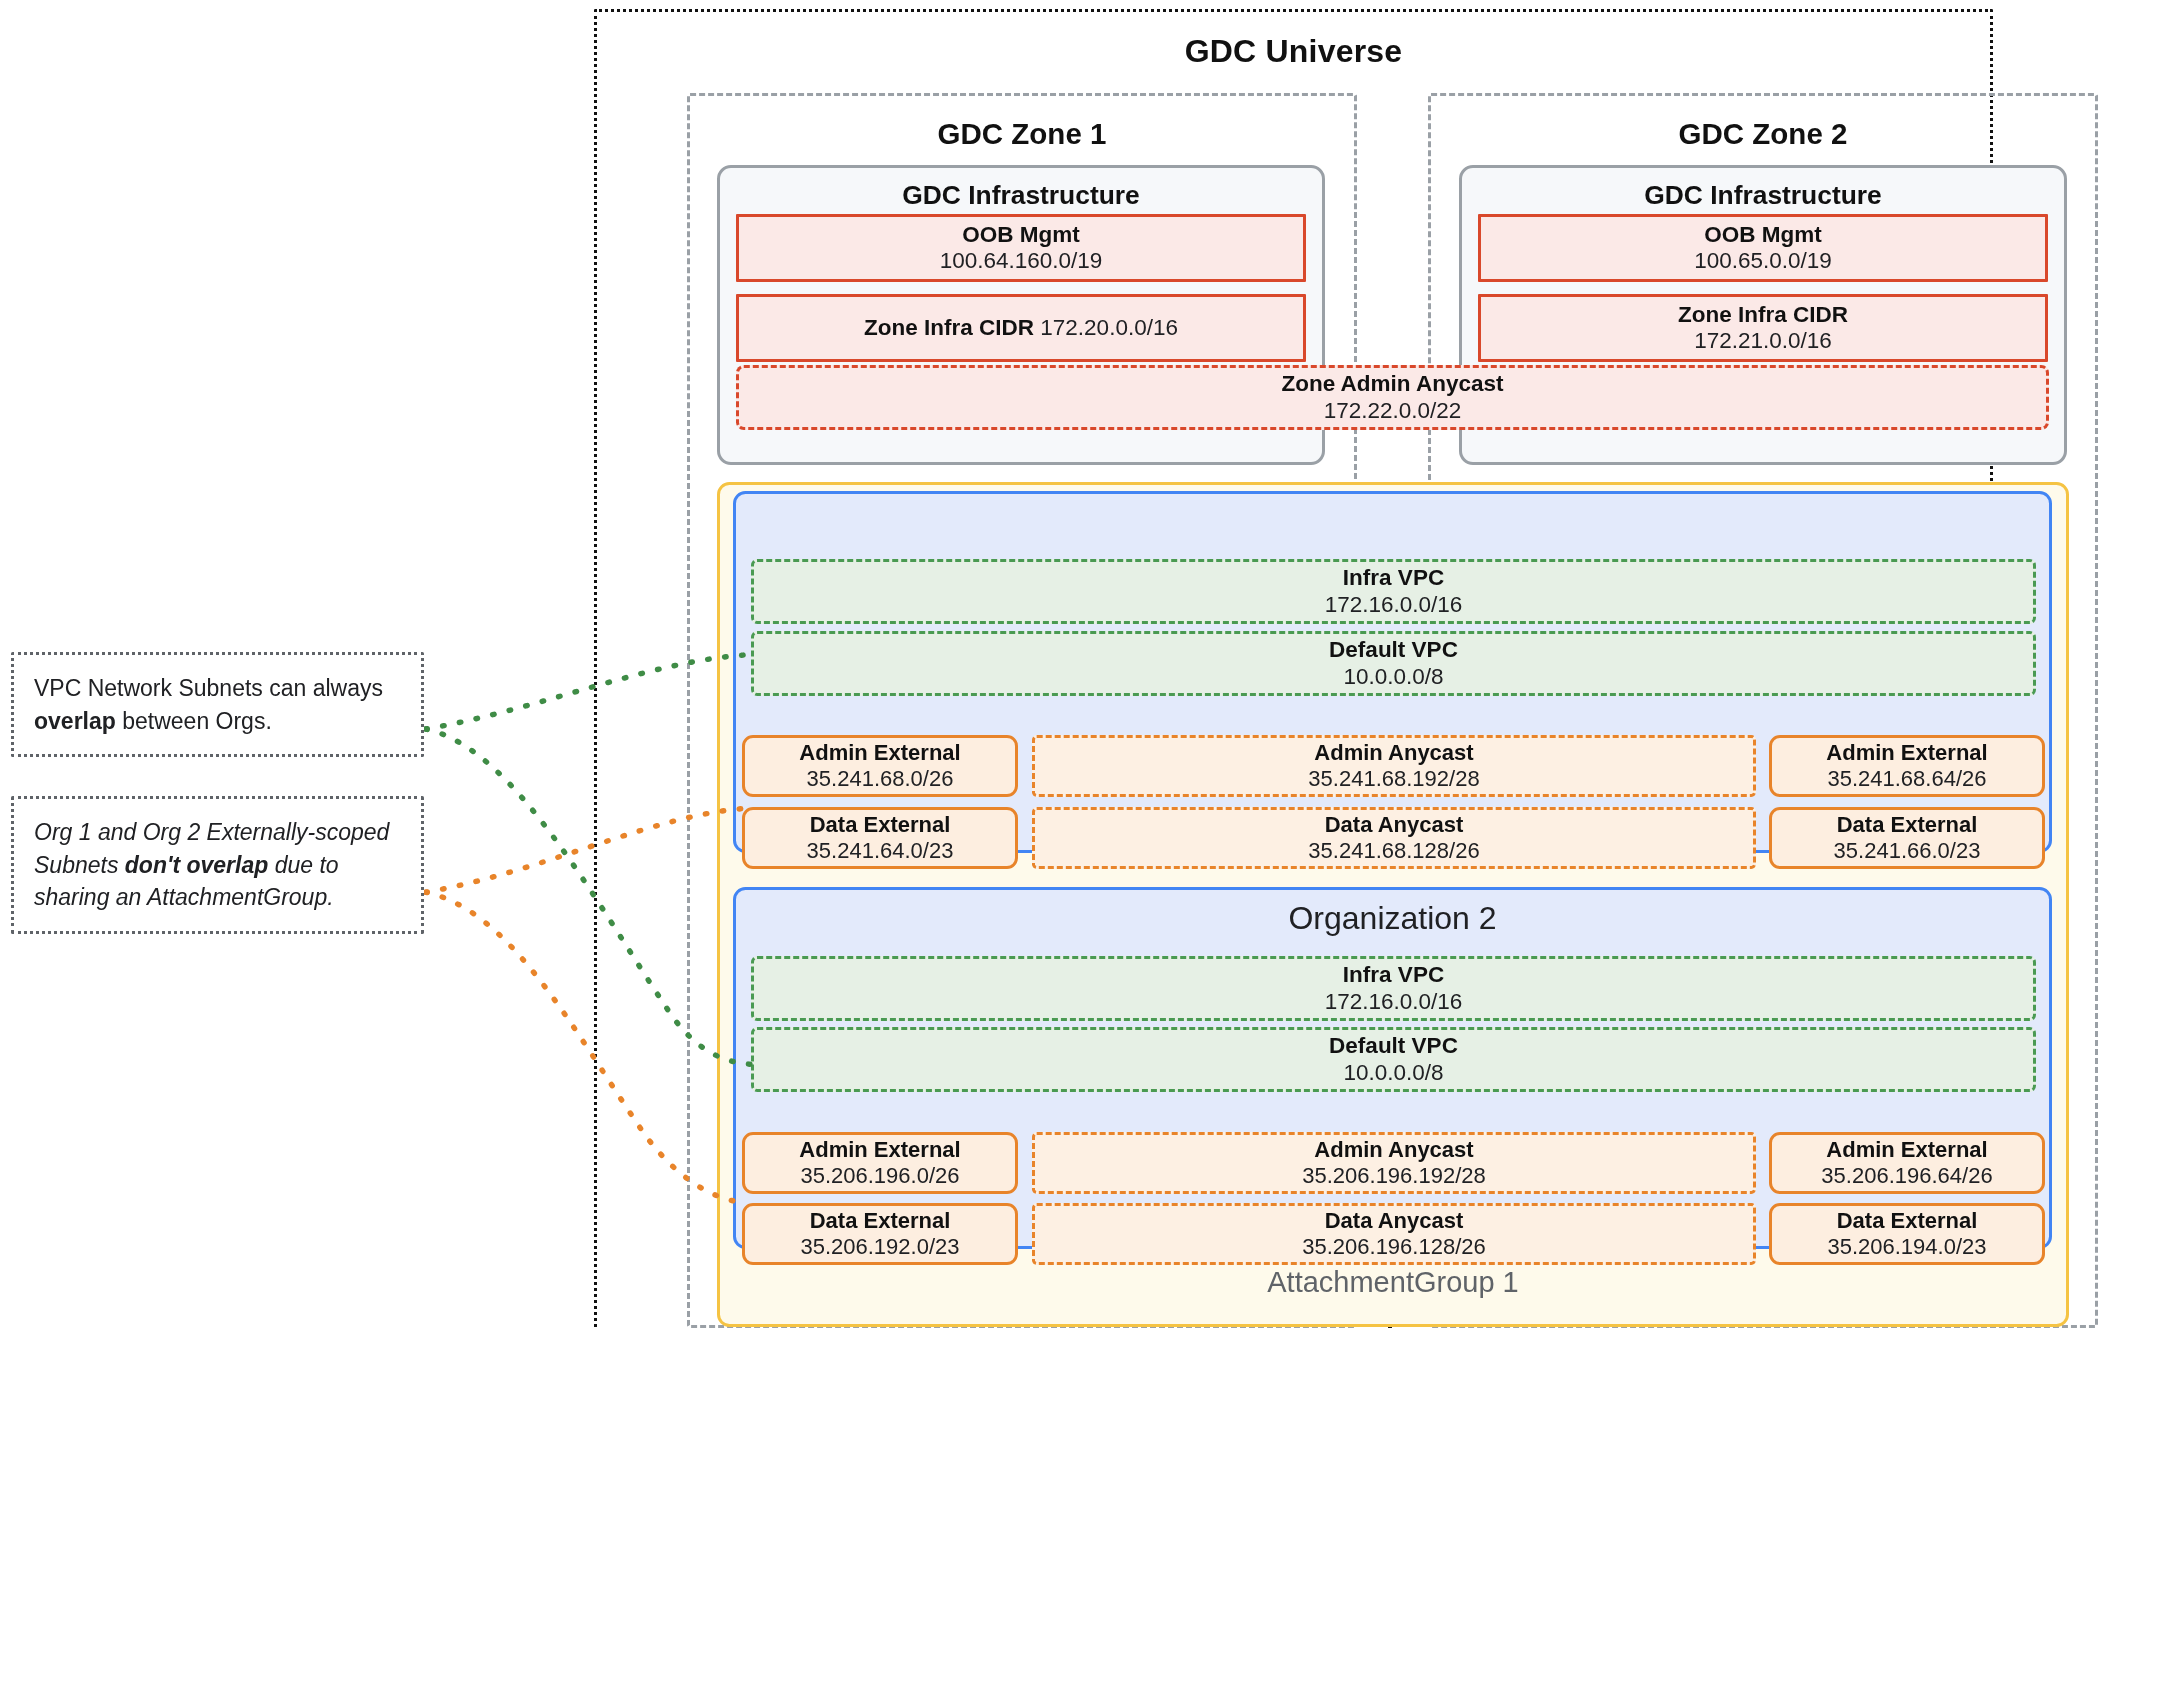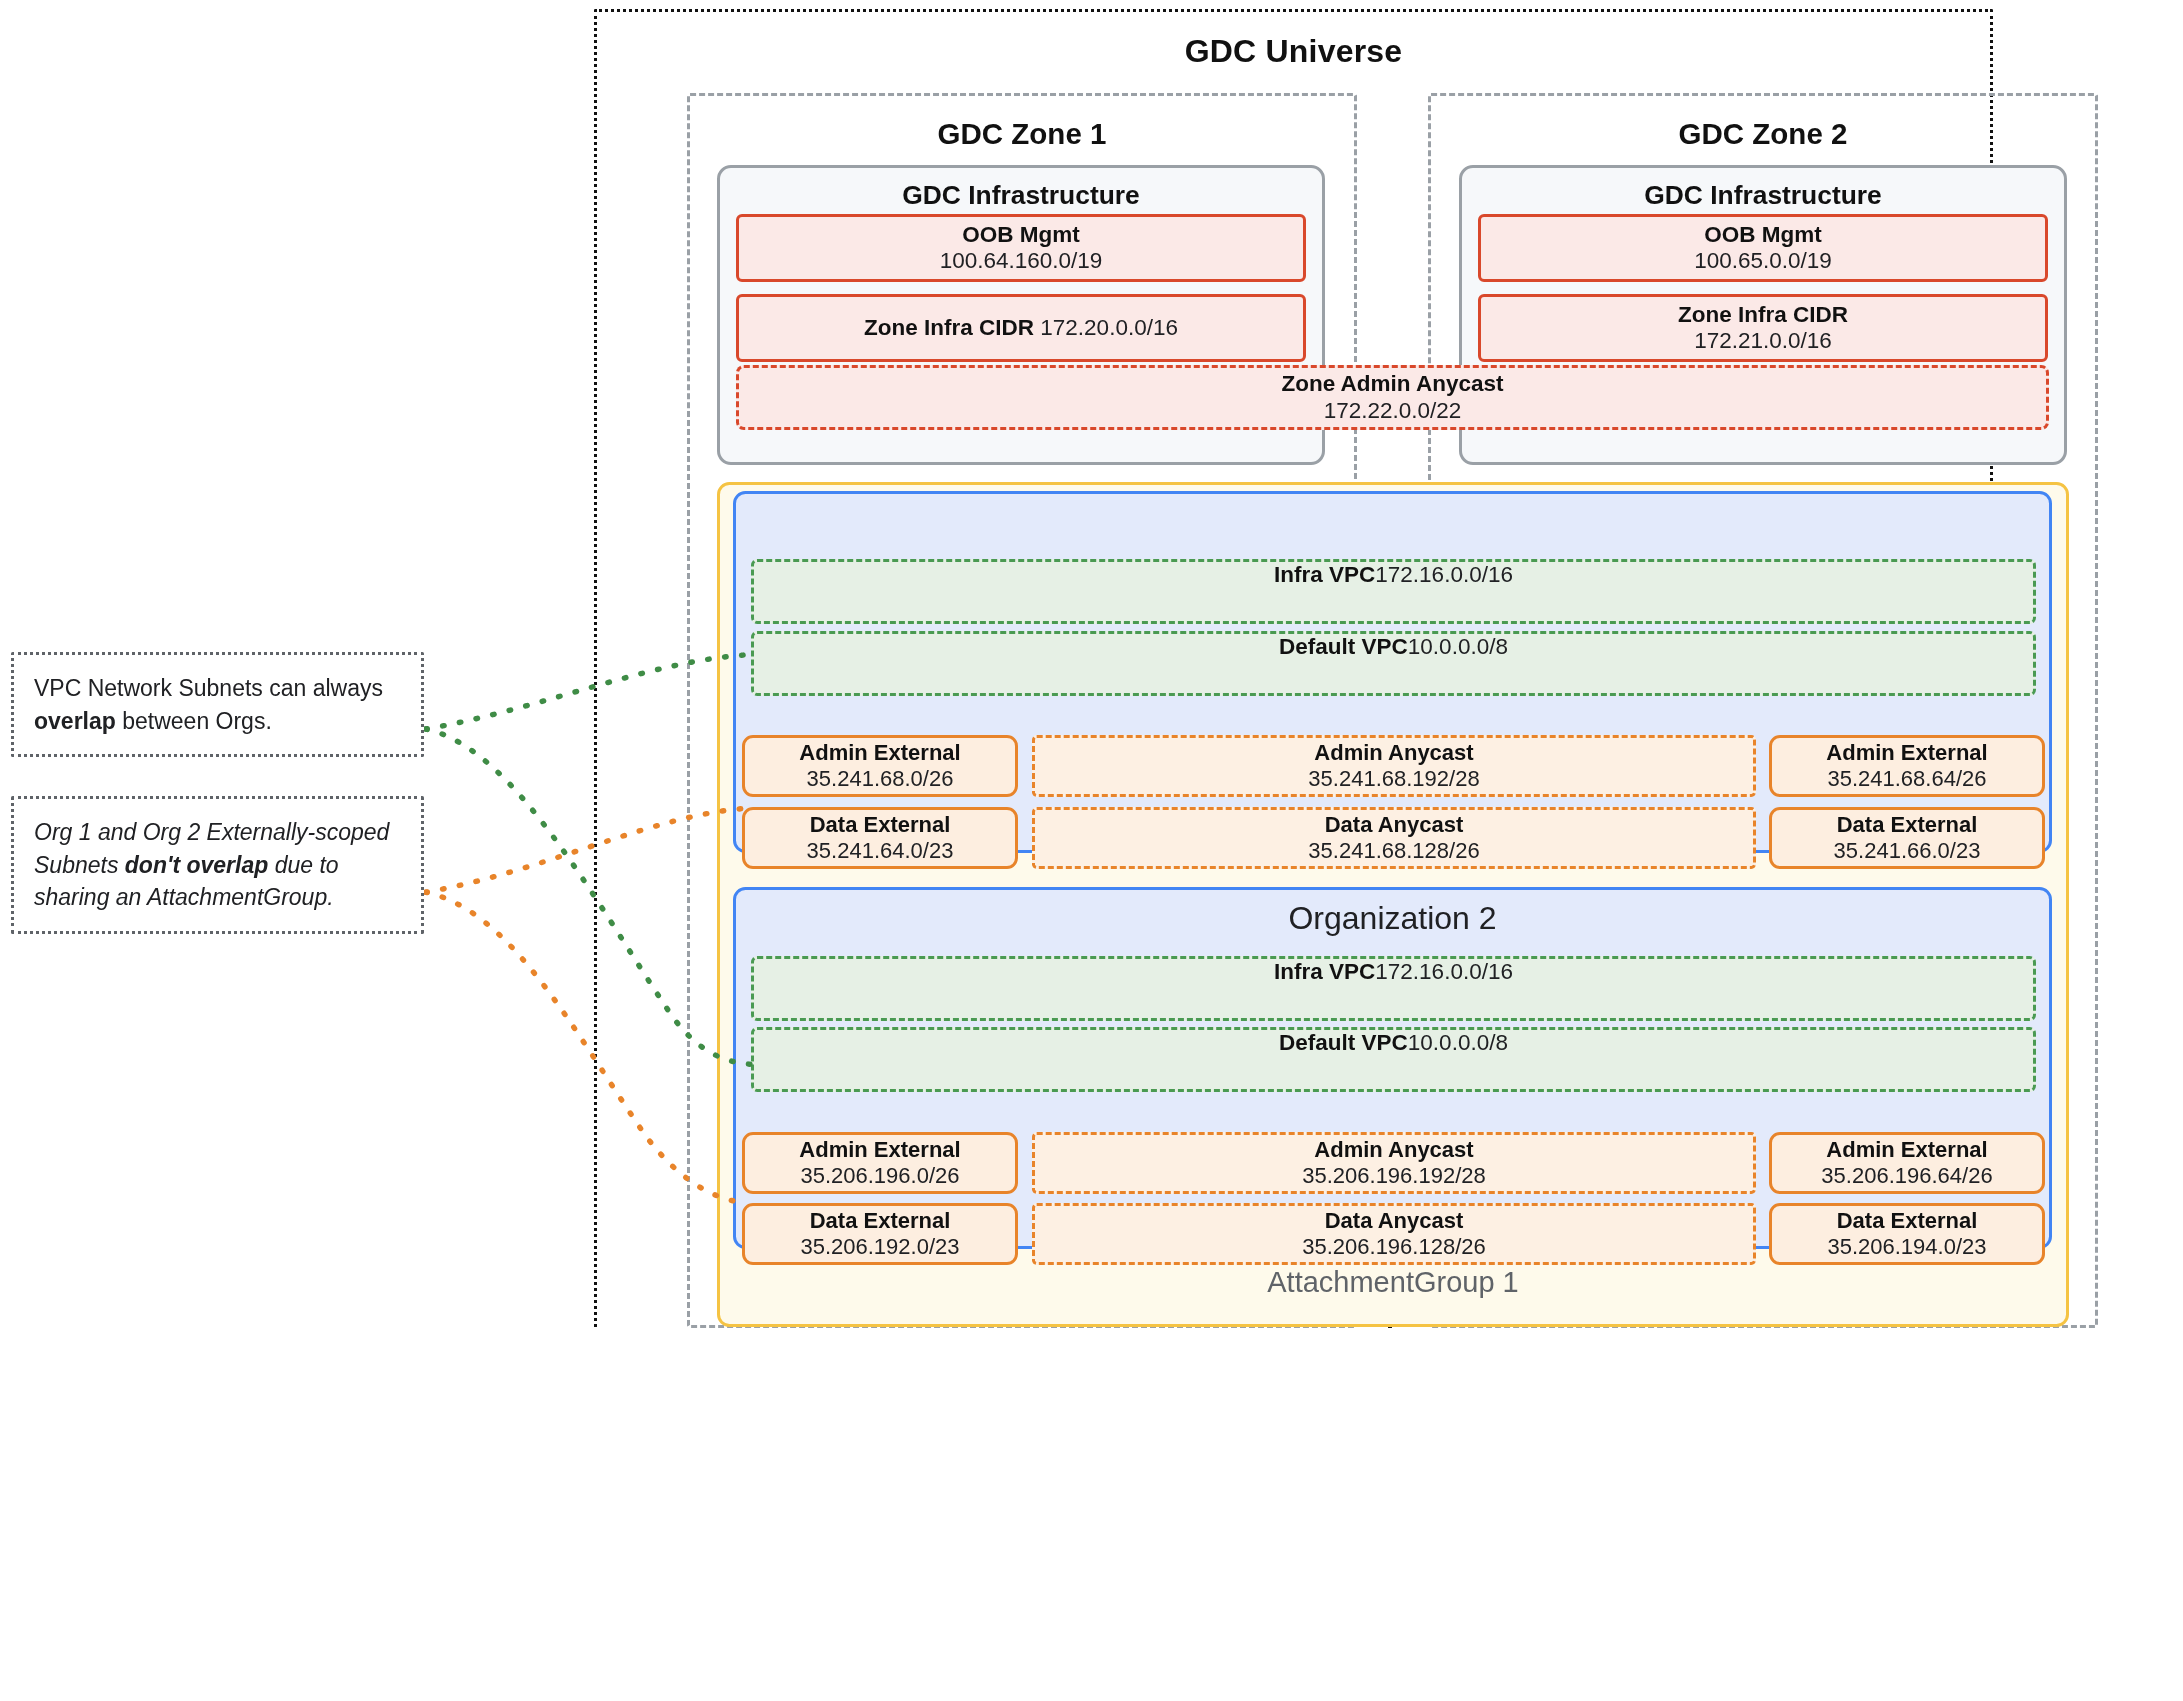--- a/index.html
+++ b/index.html
@@ -27,21 +27,21 @@
   
   .infra{background:#f6f8fa;border:3.1px solid #9aa0a6;border-radius:14px;}
   #infra1{left:717px;top:165px;width:608px;height:300px;}
   #infra2{left:1459px;top:165px;width:608px;height:300px;}
   .infra-title{position:absolute;top:180px;font-size:26.4px;font-weight:700;
             color:#111;text-align:center;}
   #infra1-title{left:717px;width:608px;}
   #infra2-title{left:1459px;width:608px;}
 
   
-  .redbox{background:#fbe9e7;border:3.9px solid #d9482b;border-radius:6px;
+  .redbox{background:#fbe9e7;border:3.9px solid #d9482b;border-radius:1px;
           display:flex;flex-direction:column;align-items:center;
           justify-content:center;text-align:center;line-height:1.16;}
   .redbox.dash{border-style:dashed;border-radius:7.8px;}
   .bx-title{font-size:22.5px;font-weight:700;color:#111;}
   .bx-cidr{font-size:22.5px;font-weight:400;color:#202124;}
   .bx-inline{font-size:22.5px;color:#202124;}
   .bx-inline b{font-weight:700;color:#111;}
 
   #oob1{left:736px;top:214px;width:570px;height:68px;}
   #zic1{left:736px;top:294px;width:570px;height:68px;}
@@ -58,21 +58,21 @@
   
   .org{background:#e3eafb;border:3.9px solid #4285f4;border-radius:12.4px;z-index:6;}
   #org1{left:733px;top:491px;width:1319px;height:362px;}
   #org2{left:733px;top:887px;width:1319px;height:362px;}
   .org-title{position:absolute;font-size:32px;color:#202124;text-align:center;z-index:7;}
   #org1-title{left:733px;top:503px;width:1319px;}
   #org2-title{left:733px;top:900px;width:1319px;}
 
   
   .vpc{background:#e6f0e5;border:3.9px dashed #4a9a52;border-radius:6.2px;
-       display:flex;flex-direction:row;justify-content:center;
+       display:flex;flex-direction:column;justify-content:center;
        text-align:center;line-height:1.16;z-index:7;}
   .vpc .bx-title{font-size:22.5px;}
   .vpc .bx-cidr{font-size:22.5px;}
 
   
   .sub{background:#fdeee0;border:3.9px solid #e8842a;border-radius:11px;
        display:flex;flex-direction:column;align-items:center;justify-content:center;
        text-align:center;line-height:1.16;z-index:7;margin-top:33px;}
   .sub.dash{border-style:dashed;border-radius:4.7px;background:#fdf0e3;}
   .sub .bx-title{font-size:22px;}

